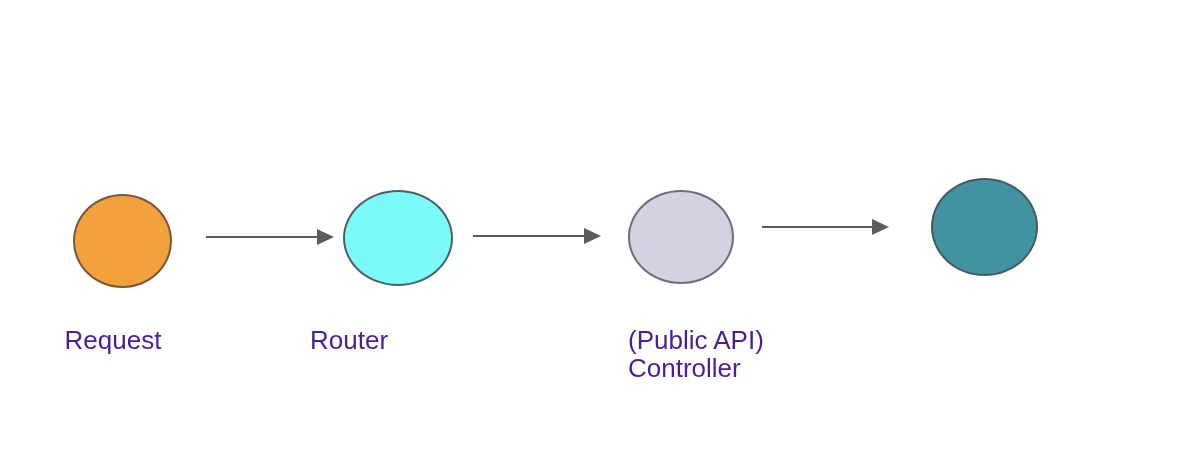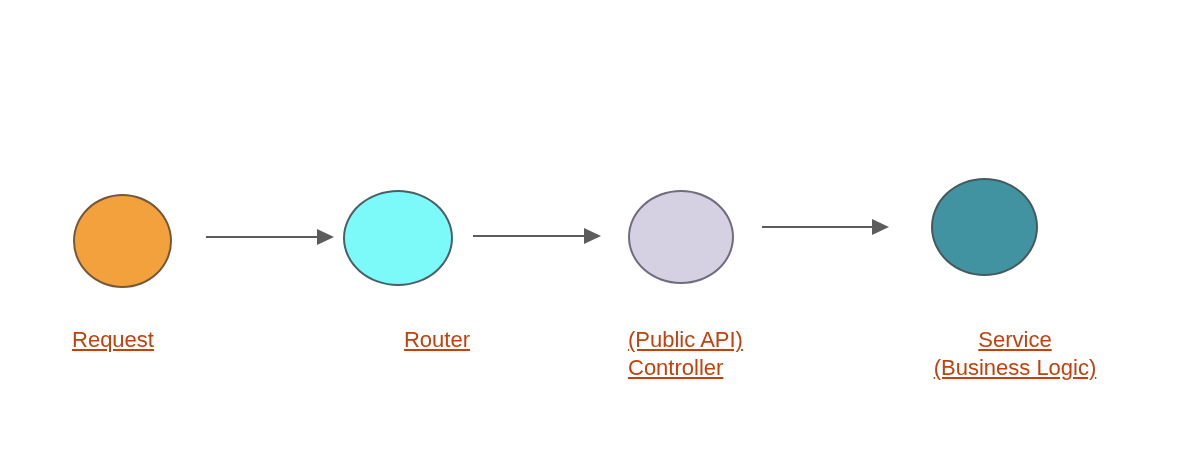--- a/index.html
+++ b/index.html
@@ -21,28 +21,27 @@
     border: 2px solid #555;
     box-sizing: border-box;
   }
   #circle-request   { left: 73px;  top: 194px; width: 99px;  height: 94px; }
   #circle-router    { left: 343px; top: 190px; width: 110px; height: 96px; }
   #circle-controller{ left: 628px; top: 190px; width: 106px; height: 94px; }
   #circle-service   { left: 931px; top: 178px; width: 107px; height: 98px; }
 
   .node-label {
     position: absolute;
-    font-size: 22px;
+    font-size: 26px;
     line-height: 28px;
-    color: #c2410c;
+    color: #4c1d95;
     white-space: nowrap;
-    text-decoration: underline;
   }
   #label-request    { left: 33px;  top: 326px; width: 160px; text-align: center; }
-  #label-router     { left: 310px; top: 326px; width: 160px; text-align: right; }
+  #label-router     { left: 310px; top: 326px; width: 160px; text-align: left; }
   #label-controller { left: 628px; top: 326px; text-align: left; }
   #label-service    { left: 925px; top: 326px; width: 180px; text-align: center; }
 
   .arrow {
     position: absolute;
     height: 16px;
   }
   .arrow .shaft {
     position: absolute;
     left: 0;
@@ -99,18 +98,14 @@
 
   <div id="label-router" class="node-label">
     <div>Router</div>
   </div>
 
   <div id="label-controller" class="node-label">
     <div>(Public API)</div>
     <div>Controller</div>
   </div>
 
-  <div id="label-service" class="node-label">
-    <div>Service</div>
-    <div>(Business Logic)</div>
-  </div>
 
 </div>
 
 </body></html>

